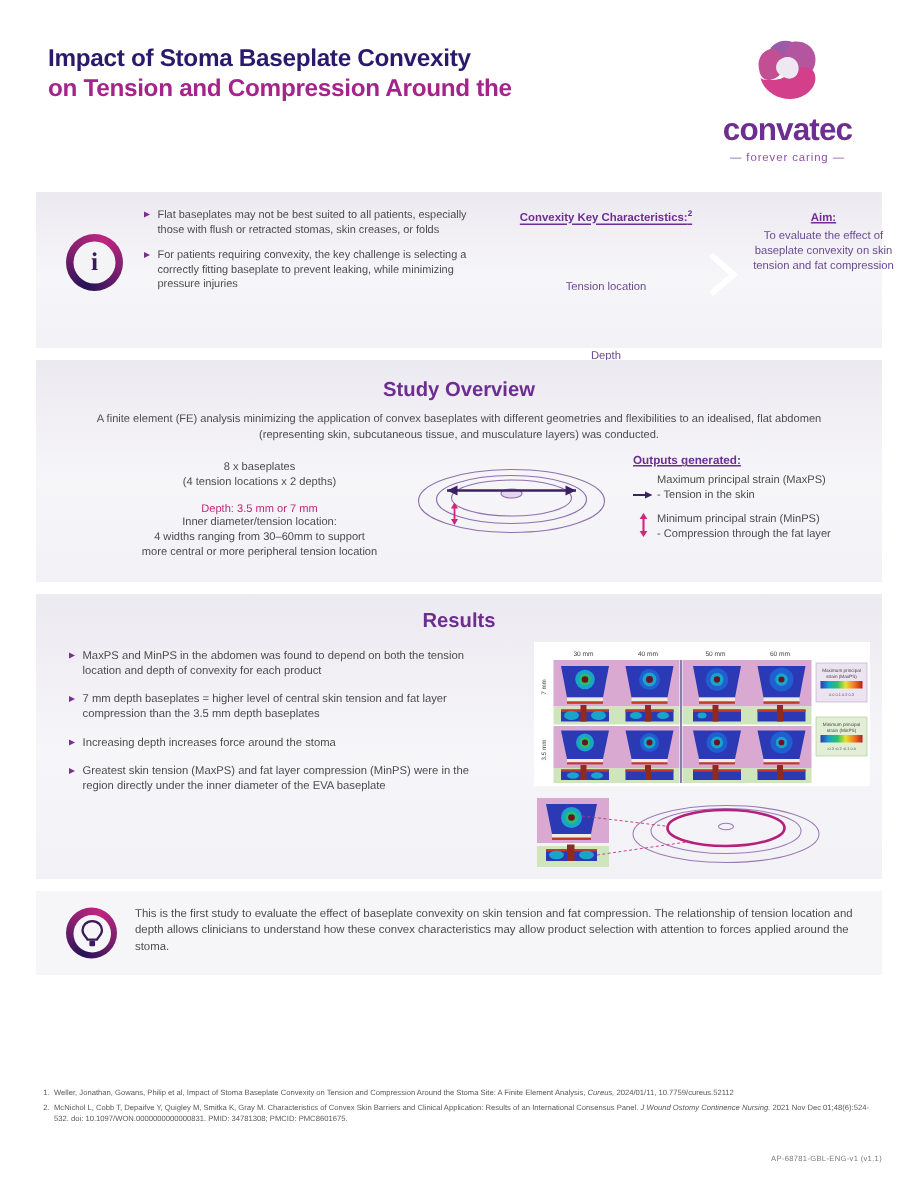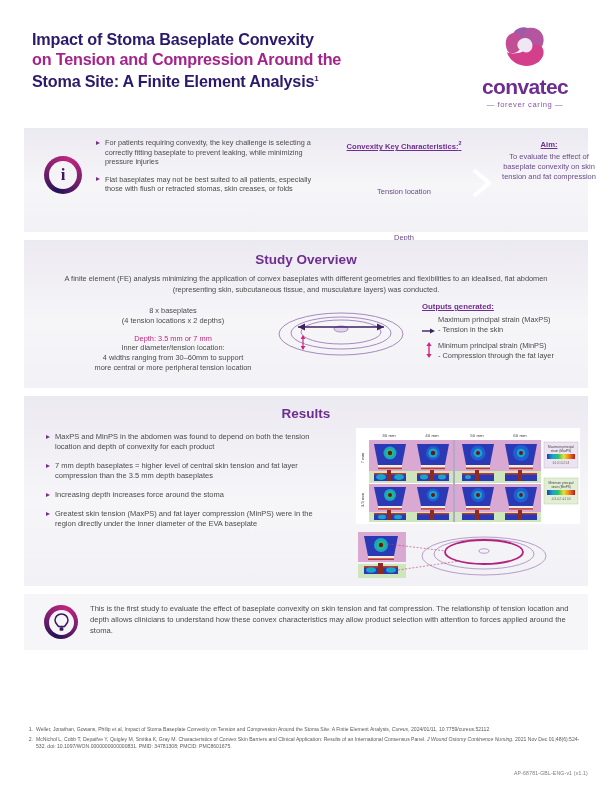--- a/index.html
+++ b/index.html
@@ -151,21 +151,20 @@
 </style>
 </head>
 <body>
 
 <div class="page">
 
   <div class="header">
     <div class="title">
       <span class="l1">Impact of Stoma Baseplate Convexity</span>
       <span class="l2">on Tension and Compression Around the</span>
-      <span class="l3"><span>Stoma Site: A Finite Element Analysis</span><sup>1</sup></span>
     </div>
 
     <div class="logo">
       <div class="logo-mark">
         <svg width="54" height="50" viewBox="0 0 54 50" xmlns="http://www.w3.org/2000/svg">
           <path d="M14 16 C14 6, 27 2, 33 8 C39 14, 33 22, 25 22 C18 22, 14 21, 14 16 Z" fill="#9b5ba8"></path>
           <path d="M30 6 C40 4, 48 12, 45 22 C42 31, 31 32, 27 26 C23 20, 25 9, 30 6 Z" fill="#b4559f"></path>
           <path d="M8 24 C6 14, 15 8, 21 12 C27 16, 25 27, 19 30 C13 33, 9 31, 8 24 Z" fill="#c24e94"></path>
           <path d="M9 30 C12 42, 28 48, 39 41 C48 35, 47 25, 41 23 C33 20, 28 30, 20 31 C14 32, 10 31, 9 30 Z" fill="#d43f8c"></path>
           <path d="M20 20 C24 14, 32 15, 34 21 C36 27, 31 32, 26 30 C21 28, 18 25, 20 20 Z" fill="#efe8f2"></path>
@@ -175,22 +174,22 @@
       <div class="logo-tag">— forever caring —</div>
     </div>
   </div>
 
   <div class="panel grad intro">
     <div class="info-icon">
       <div class="hole">i</div>
     </div>
 
     <div class="intro-bullets">
+      <div class="bullet">Flat baseplates may not be best suited to all patients, especially those with flush or retracted stomas, skin creases, or folds</div>
       <div class="bullet">For patients requiring convexity, the key challenge is selecting a correctly fitting baseplate to prevent leaking, while minimizing pressure injuries</div>
-      <div class="bullet">Flat baseplates may not be best suited to all patients, especially those with flush or retracted stomas, skin creases, or folds</div>
     </div>
 
     <div class="kc-block">
       <div class="kc-head"><span>Convexity Key Characteristics:</span><sup>2</sup></div>
       <div class="kc-list">
         <div>Tension location</div>
         <div>Depth</div>
         <div>Compressibility</div>
         <div>Flexibility</div>
         <div>Slope</div>

